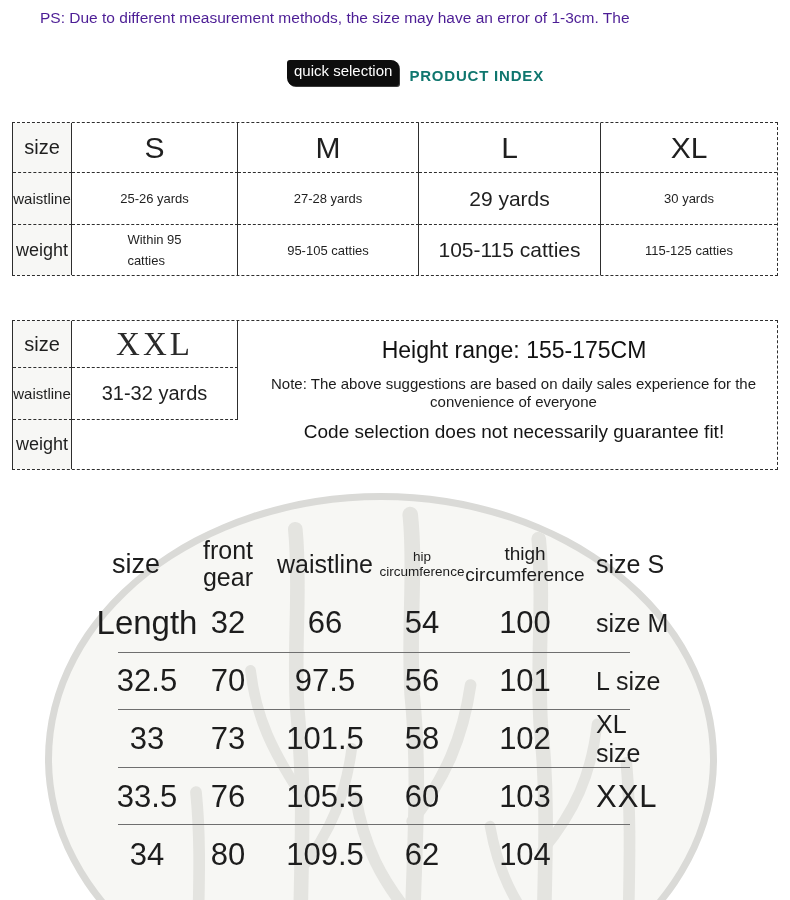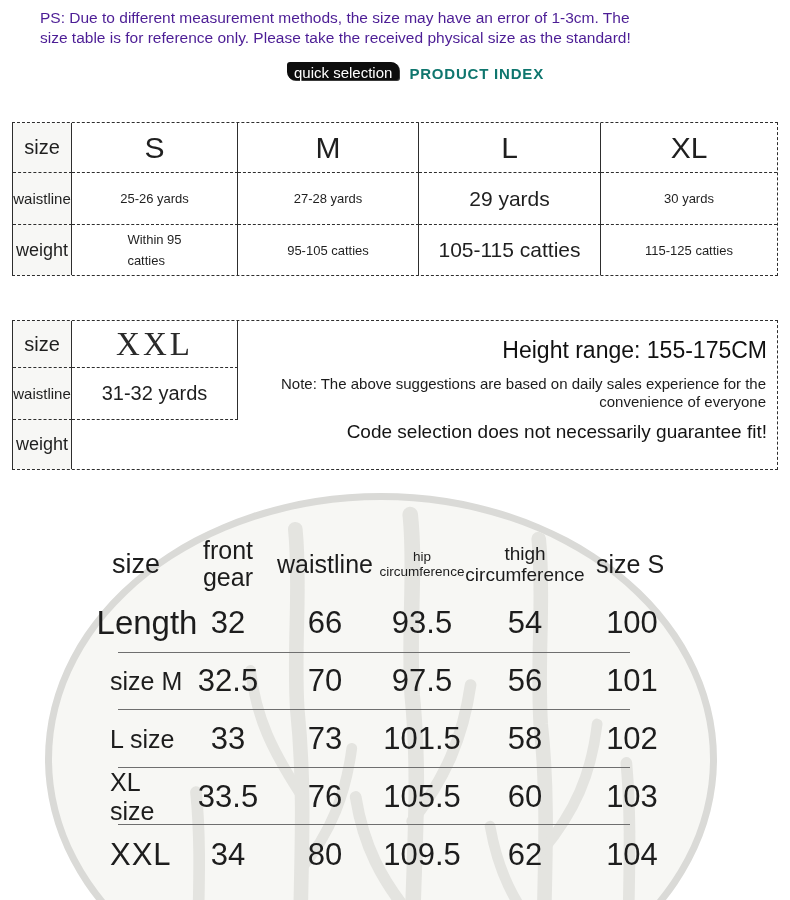--- a/index.html
+++ b/index.html
@@ -4,21 +4,21 @@
 <style>
   html,body{margin:0;padding:0;}
   body{
     width:790px;height:900px;position:relative;background:#ffffff;
     font-family:"Liberation Sans", sans-serif;color:#1f1f1f;overflow:hidden;
   }
   
   .ps-note{position:absolute;left:40px;top:8px;font-size:15.5px;line-height:19.5px;color:#4c1d95;}
   
   .index-bar{position:absolute;left:287px;top:60px;display:flex;align-items:center;gap:10px;}
-  .badge{background:#0d0d0d;color:#ffffff;font-size:15px;height:18px;line-height:22px;
+  .badge{background:#0d0d0d;color:#ffffff;font-size:15px;height:26px;line-height:22px;
          padding:0 7px;border-radius:3px 8px 3px 8px;box-shadow:1px 1px 0 #3a3a3a;}
   .index-title{font-size:15px;font-weight:bold;letter-spacing:0.8px;color:#0f766e;padding-top:5px;}
   
   .dash-table{position:absolute;left:12px;width:764px;display:grid;
               border:1px dashed #2e2e2e;border-left:1px solid #2e2e2e;background:#fff;}
   .cell{display:flex;align-items:center;justify-content:center;
         border-right:1px solid #2e2e2e;border-bottom:1px dashed #2e2e2e;
         text-align:center;color:#1f1f1f;}
   .cell.last-col{border-right:none;}
   .cell.last-row{border-bottom:none;}
@@ -29,21 +29,21 @@
   .t1{top:122px;grid-template-columns:59px 166px 181px 182px 176px;grid-template-rows:50px 52px 50px;}
   .size-head{font-size:30px;}
   .val{font-size:13px;}
   .val-big{font-size:21px;}
   .pre{white-space:pre-line;}
   .wrap-left{text-align:left;line-height:21px;}
   .t2{top:320px;grid-template-columns:59px 166px 539px;grid-template-rows:47px 52px 49px;}
   .xxl-cell{font-family:"Liberation Serif", serif;font-size:33px;letter-spacing:3px;color:#2a2a2a;}
   .t2-val{font-size:20px;}
   .info-cell{grid-row:1 / span 3;grid-column:3;border-right:none;border-bottom:none;
-             display:block;padding:16px 10px 0 23px;text-align:right;}
+             display:block;padding:16px 10px 0 23px;text-align:center;}
   .info-heading{font-size:23px;color:#111111;margin:0 0 11px 0;}
   .info-note{font-size:15px;line-height:18px;color:#1c1c1c;width:505px;margin:0 0 10px 0;}
   .info-footer{font-size:19px;color:#141414;margin:0;}
   
   .circle{position:absolute;left:45px;top:493px;width:672px;height:532px;border-radius:50%;
           border:7px solid #dadad7;background:#f7f7f4;box-sizing:border-box;overflow:hidden;z-index:0;}
   .circle svg{display:block;width:100%;height:100%;}
   
   .mtable{position:absolute;left:104px;top:534px;width:570px;display:grid;z-index:2;
           grid-template-columns:86px 76px 118px 76px 130px 84px;
@@ -61,21 +61,20 @@
   .mh-length{font-size:33px;}
   .mh .inner{white-space:pre-line;text-align:center;}
   .rule{position:absolute;left:118px;width:512px;height:1px;background:#6f6f6f;z-index:2;}
   .rule-1{top:652px;} .rule-2{top:709px;} .rule-3{top:767px;} .rule-4{top:824px;}
 </style>
 </head>
 <body>
 
 <div class="ps-note">
   <div>PS: Due to different measurement methods, the size may have an error of 1-3cm. The</div>
-  <div>size table is for reference only. Please take the received physical size as the standard!</div>
 </div>
 
 <div class="index-bar">
   <div class="badge">quick selection</div>
   <div class="index-title">PRODUCT INDEX</div>
 </div>
 
 <div class="dash-table t1">
   <div class="cell label-cell lbl-size">size</div>
   <div class="cell size-head">S</div>
@@ -145,21 +144,20 @@
     </div>
   <div class="mcell mh mh-thigh">
       <span class="inner">thigh
 circumference</span>
     </div>
   <div class="mcell mlabel">size S</div>
 
   <div class="mcell mh mh-length">Length</div>
   <div class="mcell mnum">32</div>
   <div class="mcell mnum">66</div>
-  <div class="mcell mnum">93.5</div>
   <div class="mcell mnum">54</div>
   <div class="mcell mnum">100</div>
 
   <div class="mcell mlabel">size M</div>
   <div class="mcell mnum">32.5</div>
   <div class="mcell mnum">70</div>
   <div class="mcell mnum">97.5</div>
   <div class="mcell mnum">56</div>
   <div class="mcell mnum">101</div>
 

